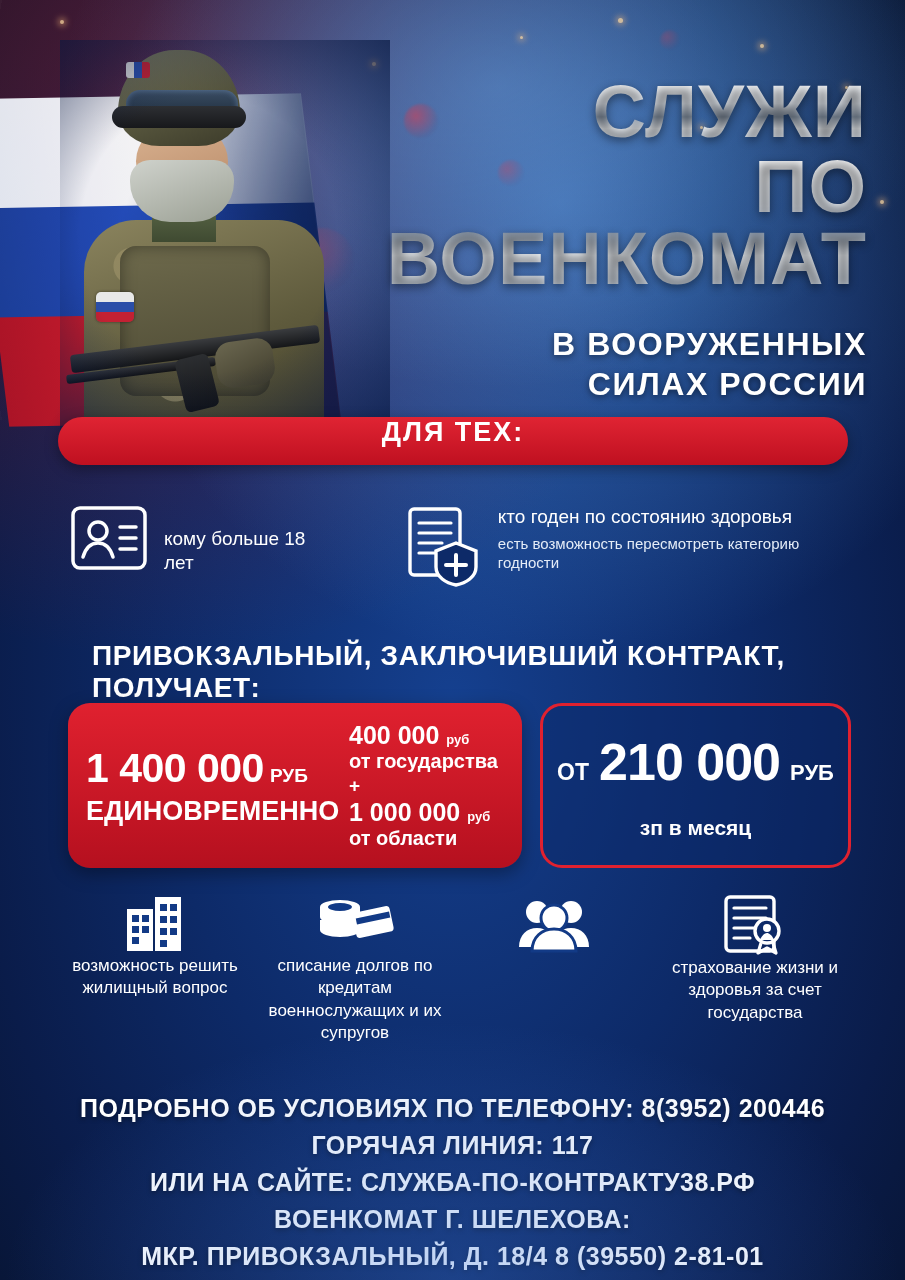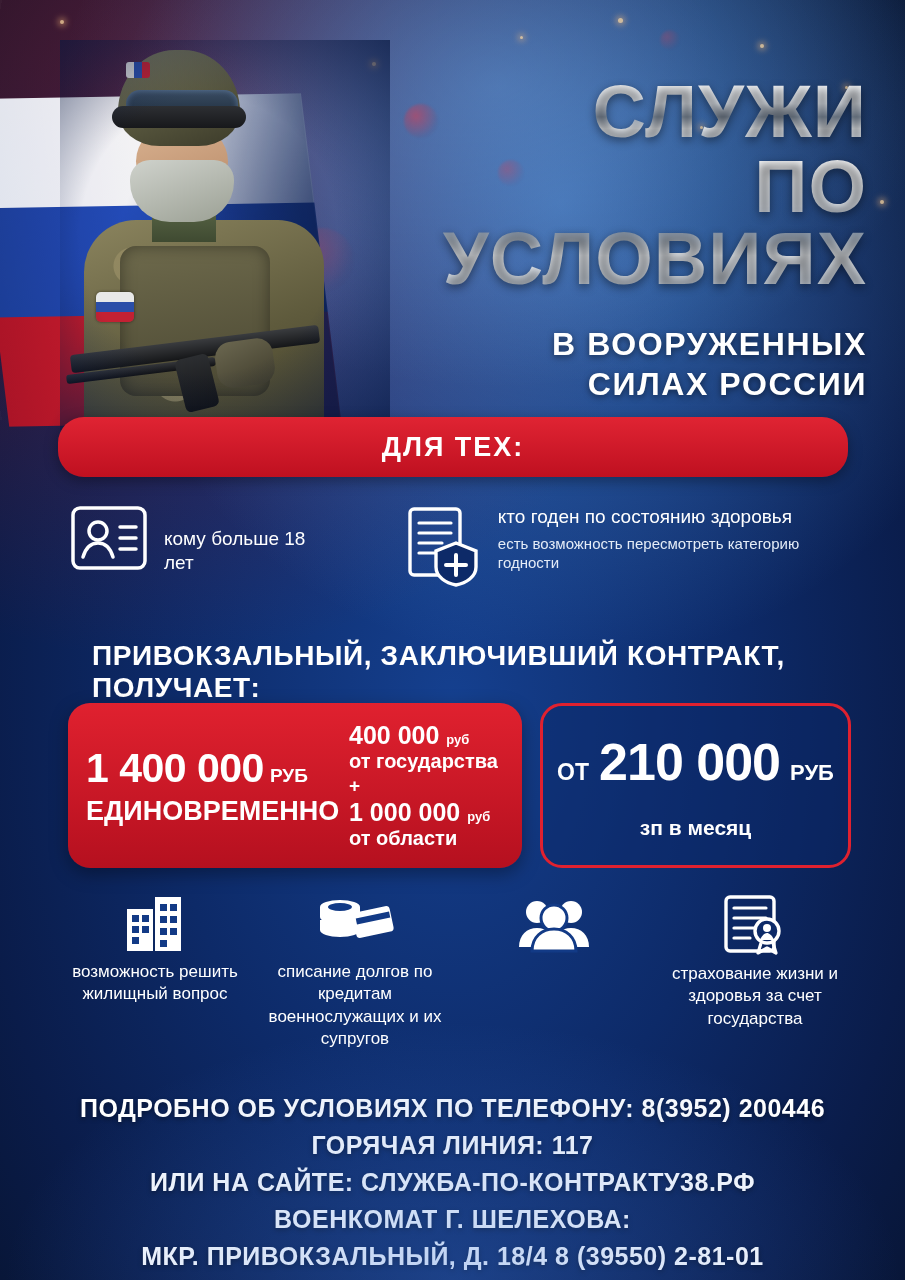--- a/index.html
+++ b/index.html
@@ -180,25 +180,25 @@
     font-weight: bold;
     letter-spacing: 1.6px;
     line-height: 1.25;
     color: #ffffff;
     text-shadow: 0 2px 6px rgba(0,0,0,.5);
   }
   
   .red-banner {
     position: absolute;
     left: 58px; top: 417px;
-    width: 790px; height: 60px;
+    width: 790px; height: 48px;
     background: linear-gradient(180deg,#e02433,#bf1020);
     border-radius: 26px;
     display: flex;
-    align-items: center;
+    align-items: flex-start;
     justify-content: center;
     box-shadow: 0 4px 14px rgba(0,0,0,.35);
   }
   .red-banner span {
     font-size: 27px; font-weight: bold; letter-spacing: 2px;
   }
   
   .criteria {
     position: absolute;
     left: 70px; top: 505px;
@@ -279,21 +279,21 @@
     justify-content: space-between;
   }
   .benefit {
     width: 190px;
     display: flex;
     flex-direction: column;
     align-items: center;
     text-align: center;
   }
   .benefit .b-label {
-    margin-top: 8px;
+    margin-top: 2px;
     font-size: 17px;
     line-height: 1.32;
   }
   
   .contacts {
     position: absolute;
     left: 0; top: 1090px;
     width: 905px;
     text-align: center;
   }
@@ -354,21 +354,21 @@
     <div class="sd arm-patch"></div>
     <div class="sd rifle-body"></div>
     <div class="sd rifle-barrel"></div>
     <div class="sd rifle-mag"></div>
     <div class="sd glove"></div>
     <div class="soldier-shade"></div>
   </div>
 
   <div class="headline">
     <div class="h-line1">СЛУЖИ</div>
-    <div class="h-line2">ПО УСЛОВИЯХ</div>
+    <div class="h-line2">ПО ВОЕНКОМАТ</div>
     <div class="h-sub">
       <div>В ВООРУЖЕННЫХ</div>
       <div>СИЛАХ РОССИИ</div>
     </div>
   </div>
 
   <div class="red-banner">
     <span>ДЛЯ ТЕХ:</span>
   </div>
 

